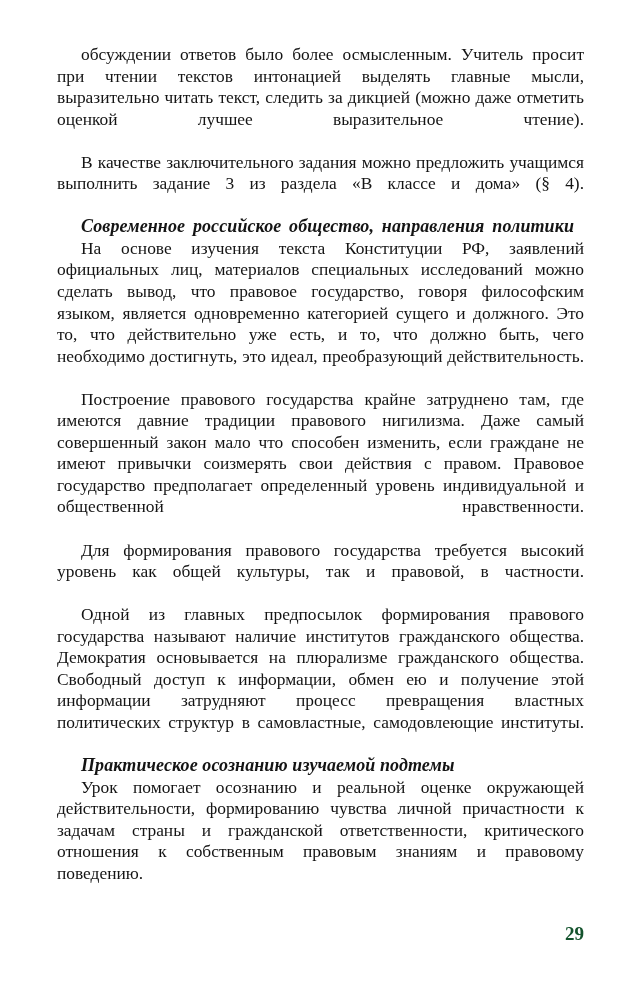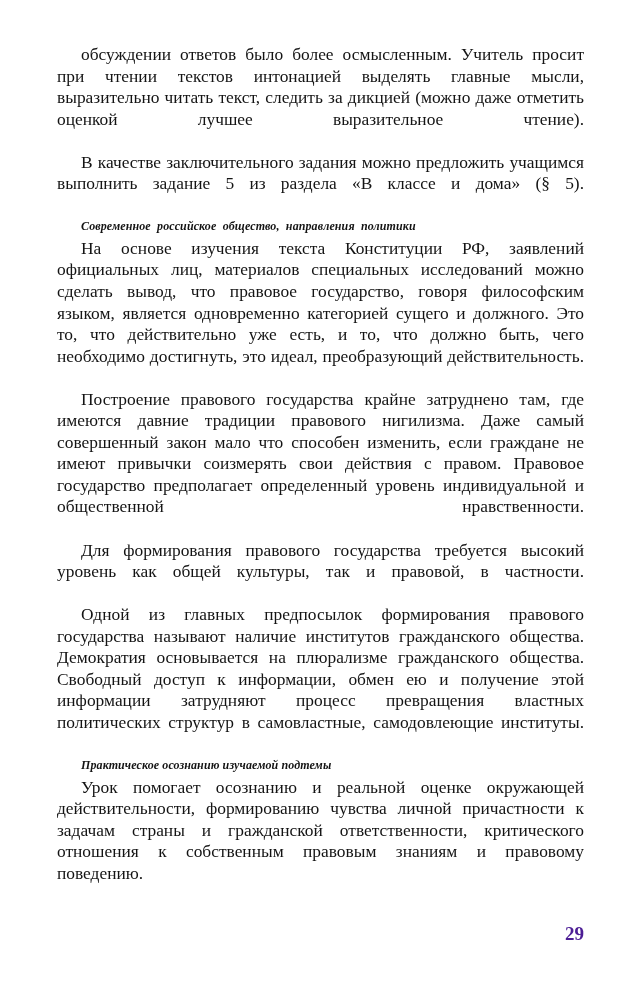--- a/index.html
+++ b/index.html
@@ -40,51 +40,51 @@
     content: "";
     display: inline-block;
     width: 100%;
   }
 
   .heading {
     margin: 0;
     text-indent: 24px;
     font-weight: bold;
     font-style: italic;
-    font-size: 12px;
+    font-size: 18px;
     line-height: 21.55px;
     letter-spacing: 0.1px;
     text-align: left;
   }
   .heading-wide {
     
     word-spacing: 3.2px;
   }
   .page-number {
     position: absolute;
     left: 57px;
     width: 527px;
     top: 923px;
     text-align: right;
     font-family: "Liberation Serif", "DejaVu Serif", serif;
     font-weight: bold;
     font-size: 19px;
-    color: #4c1d95;
+    color: #14532d;
   }
 </style>
 </head>
 <body>
 
 <div class="page">
 
   <div class="text-column">
 
     <p class="para">обсуждении ответов было более осмысленным. Учитель просит при чтении текстов интонацией выделять главные мысли, выразительно читать текст, следить за дикцией (можно даже отметить оценкой лучшее выразительное чтение).</p>
 
-    <p class="para">В качестве заключительного задания можно предложить учащимся выполнить задание 5 из раздела «В классе и дома» (§ 5).</p>
+    <p class="para">В качестве заключительного задания можно предложить учащимся выполнить задание 3 из раздела «В классе и дома» (§ 4).</p>
 
     <p class="heading heading-wide">Современное российское общество, направления политики</p>
 
     <p class="para">На основе изучения текста Конституции РФ, заявлений официальных лиц, материалов специальных исследований можно сделать вывод, что правовое государство, говоря философским языком, является одновременно категорией сущего и должного. Это то, что действительно уже есть, и то, что должно быть, чего необходимо достигнуть, это идеал, преобразующий действительность.</p>
 
     <p class="para">Построение правового государства крайне затруднено там, где имеются давние традиции правового нигилизма. Даже самый совершенный закон мало что способен изменить, если граждане не имеют привычки соизмерять свои действия с правом. Правовое государство предполагает определенный уровень индивидуальной и общественной нравственности.</p>
 
     <p class="para">Для формирования правового государства требуется высокий уровень как общей культуры, так и правовой, в частности.</p>
 
     <p class="para">Одной из главных предпосылок формирования правового государства называют наличие институтов гражданского общества. Демократия основывается на плюрализме гражданского общества. Свободный доступ к информации, обмен ею и получение этой информации затрудняют процесс превращения властных политических структур в самовластные, самодовлеющие институты.</p>

